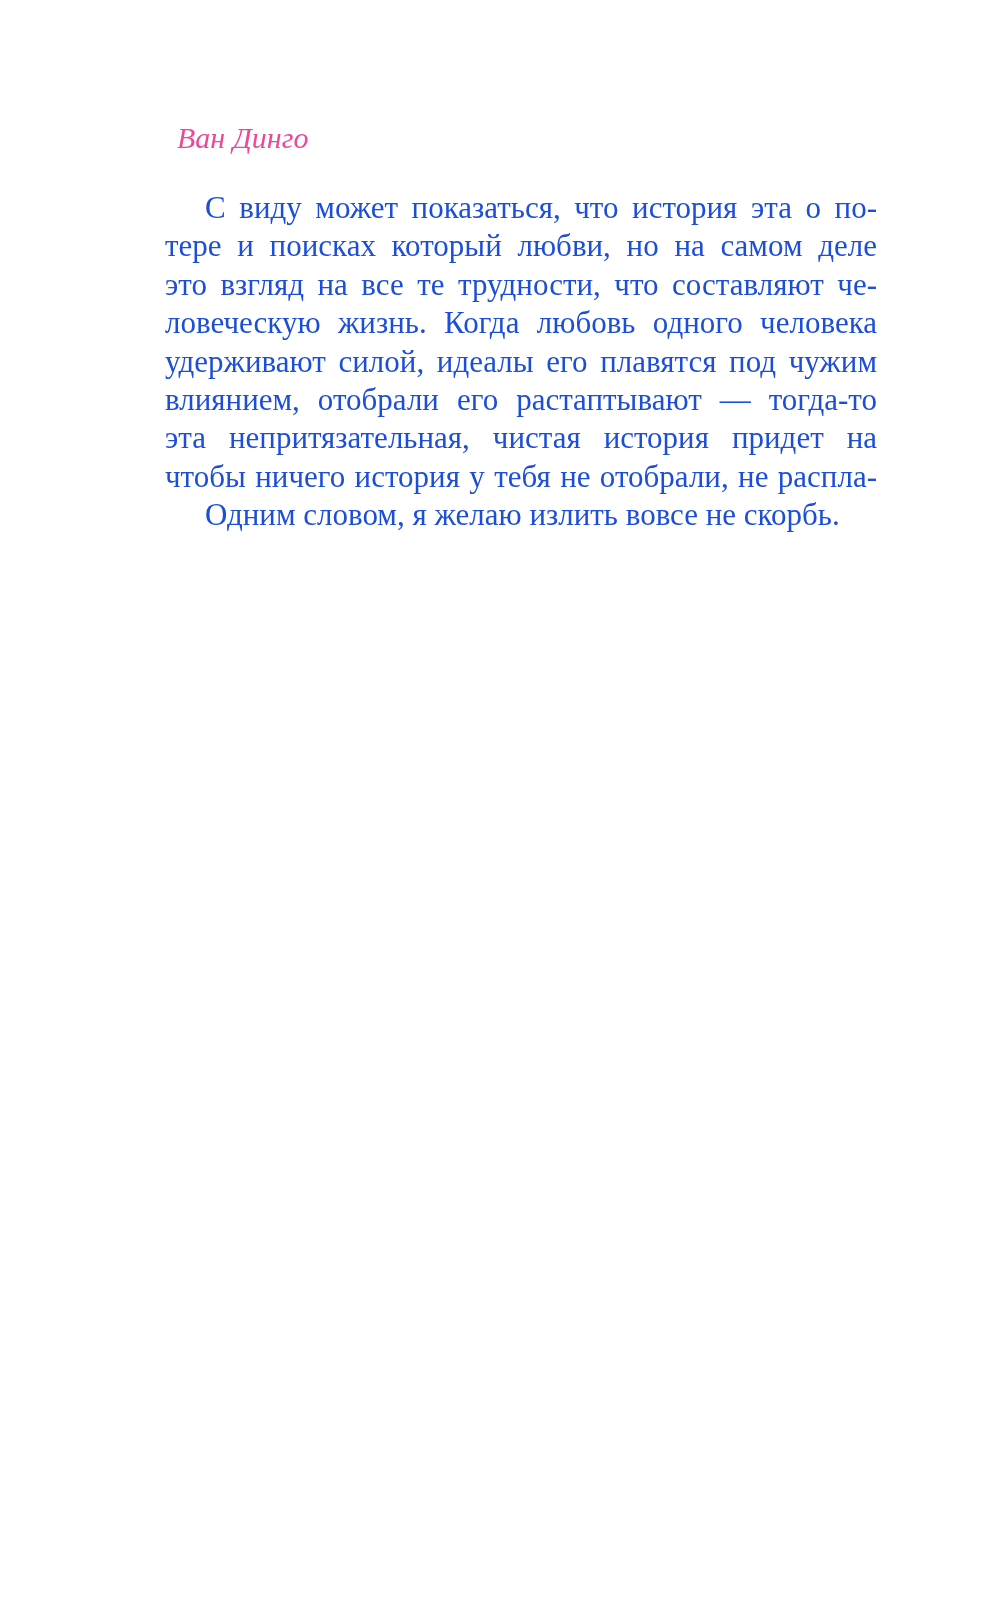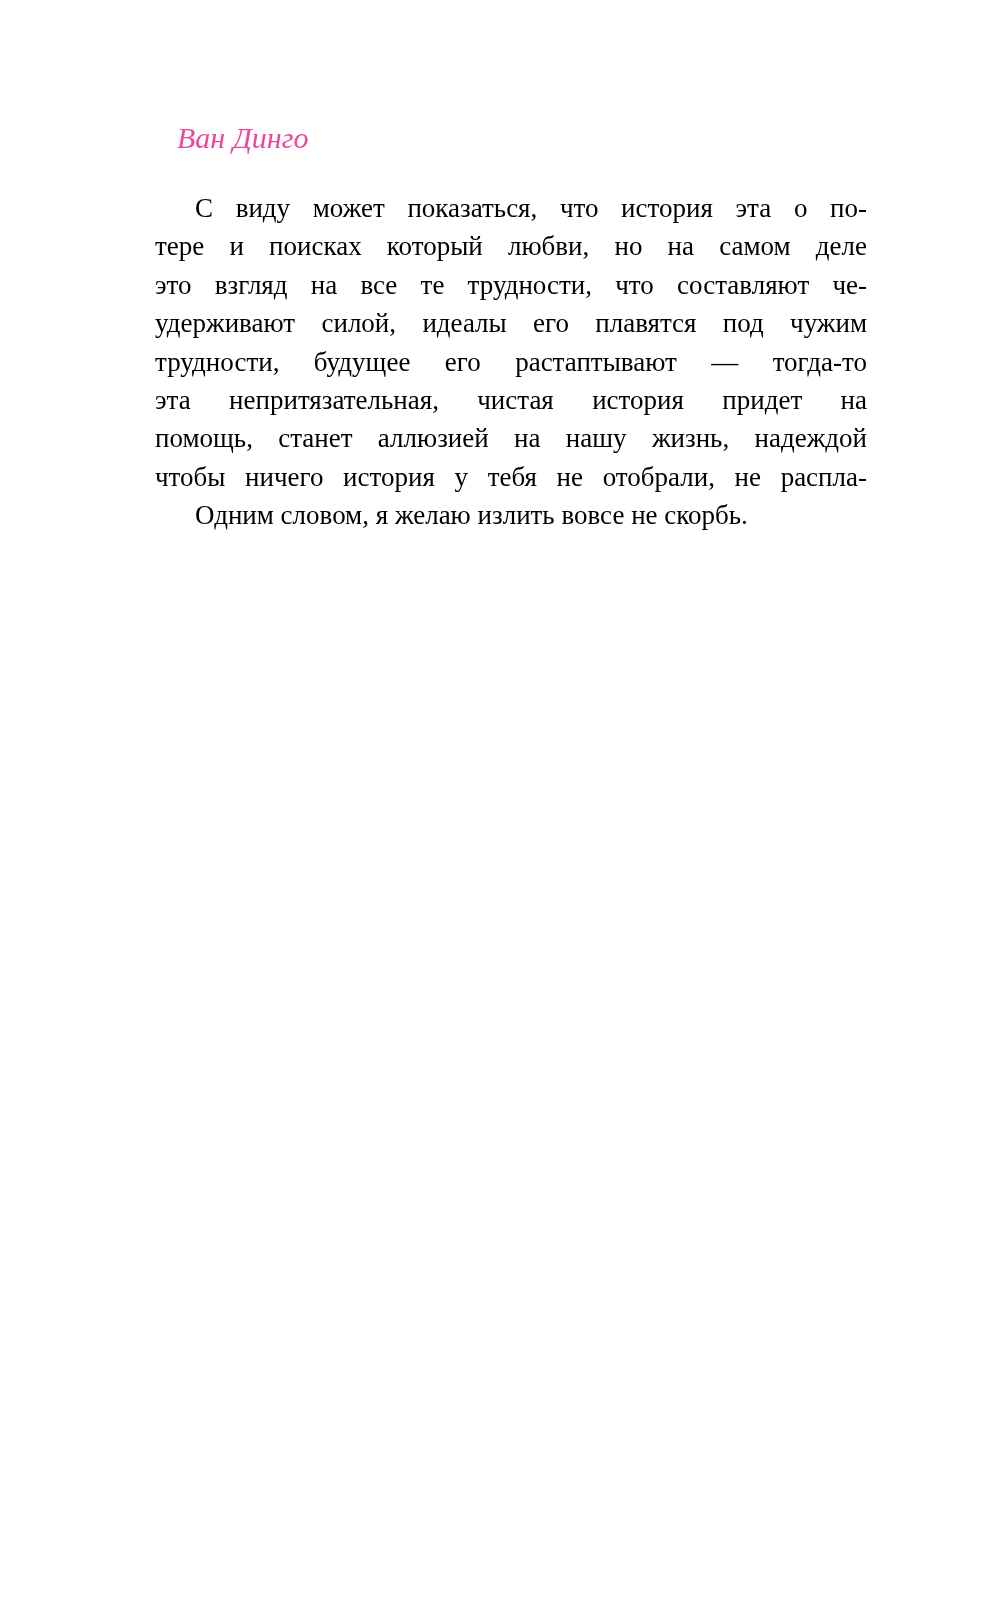--- a/index.html
+++ b/index.html
@@ -21,26 +21,26 @@
     left: 177px;
     top: 121px;
     font-style: italic;
     font-size: 30px;
     line-height: 34px;
     white-space: nowrap;
     color: #ec4899;
   }
   .text-block {
     position: absolute;
-    left: 155px;
+    left: 165px;
     top: 189px;
     width: 712px;
-    font-size: 27px;
+    font-size: 31px;
     line-height: 38.4px;
-    color: #000000;
+    color: #1d4ed8;
   }
   .line {
     text-align: justify;
     text-align-last: justify;
     white-space: nowrap;
     height: 38.4px;
   }
   .line.indent {
     padding-left: 40px;
   }
@@ -53,21 +53,21 @@
 <body>
 
 <div class="page">
 
   <div class="author">Ван Динго</div>
 
   <div class="text-block">
     <div class="line indent">С виду может показаться, что история эта о по-</div>
     <div class="line">тере и поисках который любви, но на самом деле</div>
     <div class="line">это взгляд на все те трудности, что составляют че-</div>
+    <div class="line">ловеческую жизнь. Когда любовь одного человека</div>
     <div class="line">удерживают силой, идеалы его плавятся под чужим</div>
-    <div class="line">трудности, будущее его растаптывают — тогда-то</div>
+    <div class="line">влиянием, отобрали его растаптывают — тогда-то</div>
     <div class="line">эта непритязательная, чистая история придет на</div>
-    <div class="line">помощь, станет аллюзией на нашу жизнь, надеждой</div>
     <div class="line">чтобы ничего история у тебя не отобрали, не распла-</div>
     <div class="line indent para-end">Одним словом, я желаю излить вовсе не скорбь.</div>
   </div>
 
 </div>
 
 </body></html>

